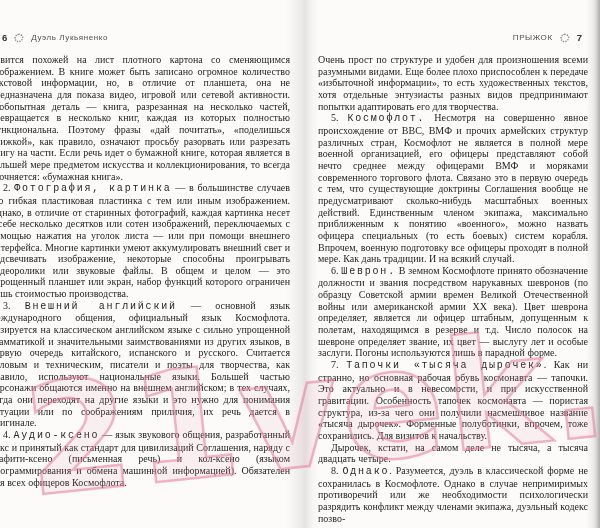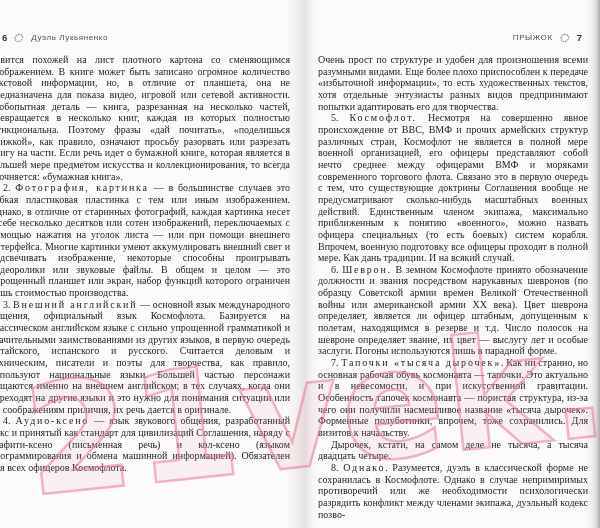--- a/index.html
+++ b/index.html
@@ -26,21 +26,21 @@
   .body-text{
     margin-top:10px;
     font-size:10px;line-height:11.65px;color:#1f1f1f;
     text-align:justify;
     hyphens:auto;-webkit-hyphens:auto;
   }
   .page-left  .body-text{width:300px;margin-left:-10px;}
   .page-right .body-text{width:270px;margin-left:6px;}
   .para{margin:0;}
   .para.indent{text-indent:13px;}
-  .spaced{letter-spacing:1.8px;}
+  .spaced{letter-spacing:1.8px;font-family:Liberation Mono, monospace;}
 
   .gutter-shadow{
     position:absolute;left:286px;top:0;width:34px;height:528px;
     background:linear-gradient(to right,rgba(110,105,100,0) 0%,rgba(110,105,100,0.10) 42%,rgba(110,105,100,0.16) 56%,rgba(110,105,100,0.04) 78%,rgba(110,105,100,0) 100%);
     pointer-events:none;z-index:2;
   }
   .edge-shadow-right{
     position:absolute;right:0;top:0;width:14px;height:528px;
     background:linear-gradient(to right,rgba(40,40,40,0) 0%,rgba(40,40,40,0.06) 45%,rgba(40,40,40,0.14) 70%,rgba(40,40,40,0.38) 100%);
     pointer-events:none;z-index:3;

